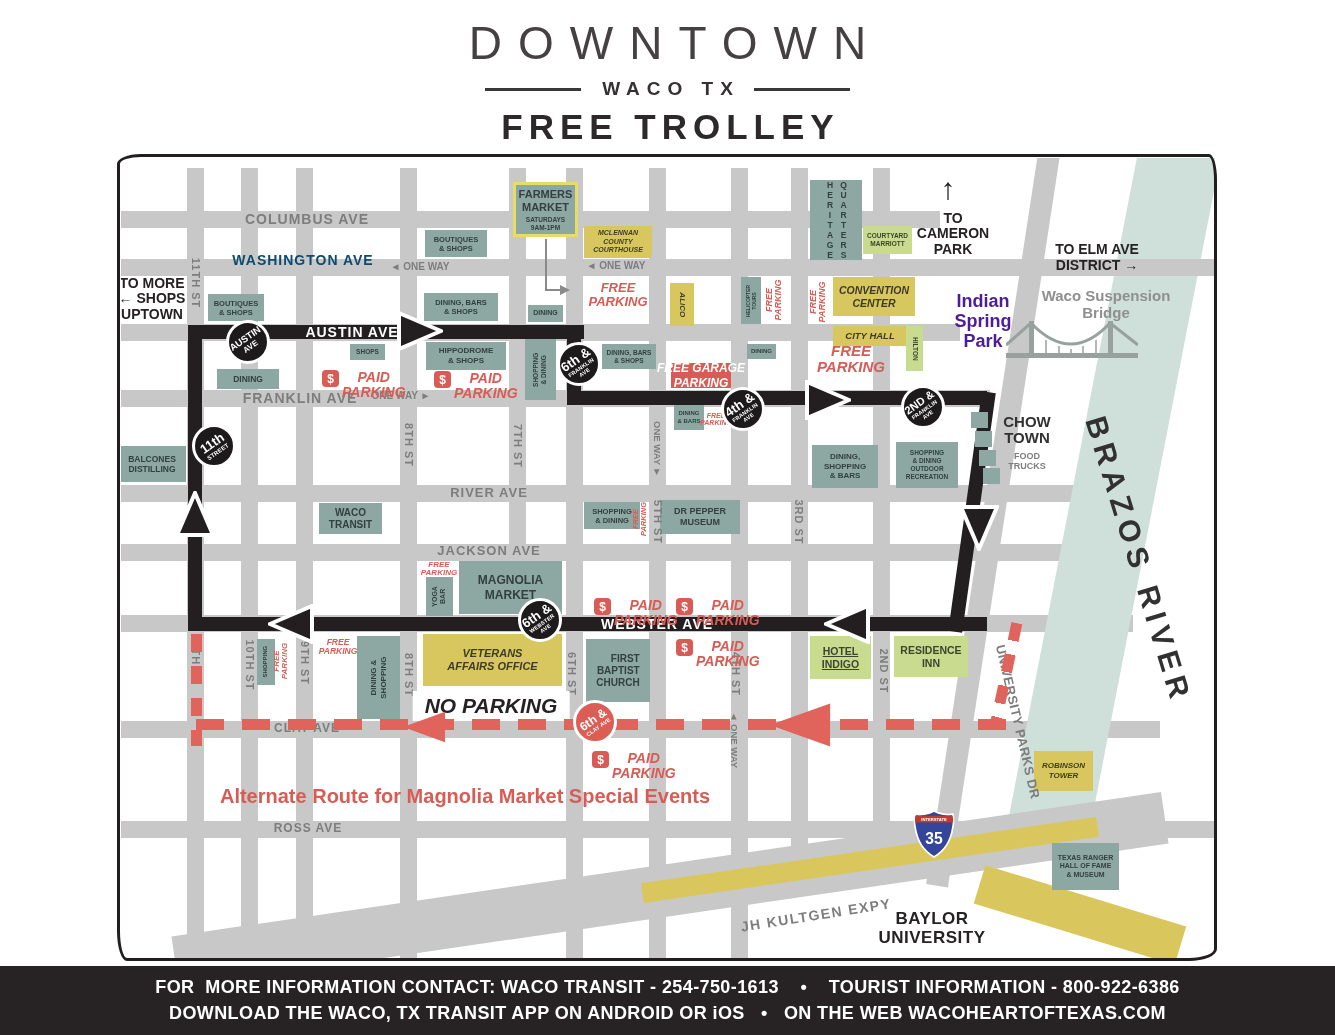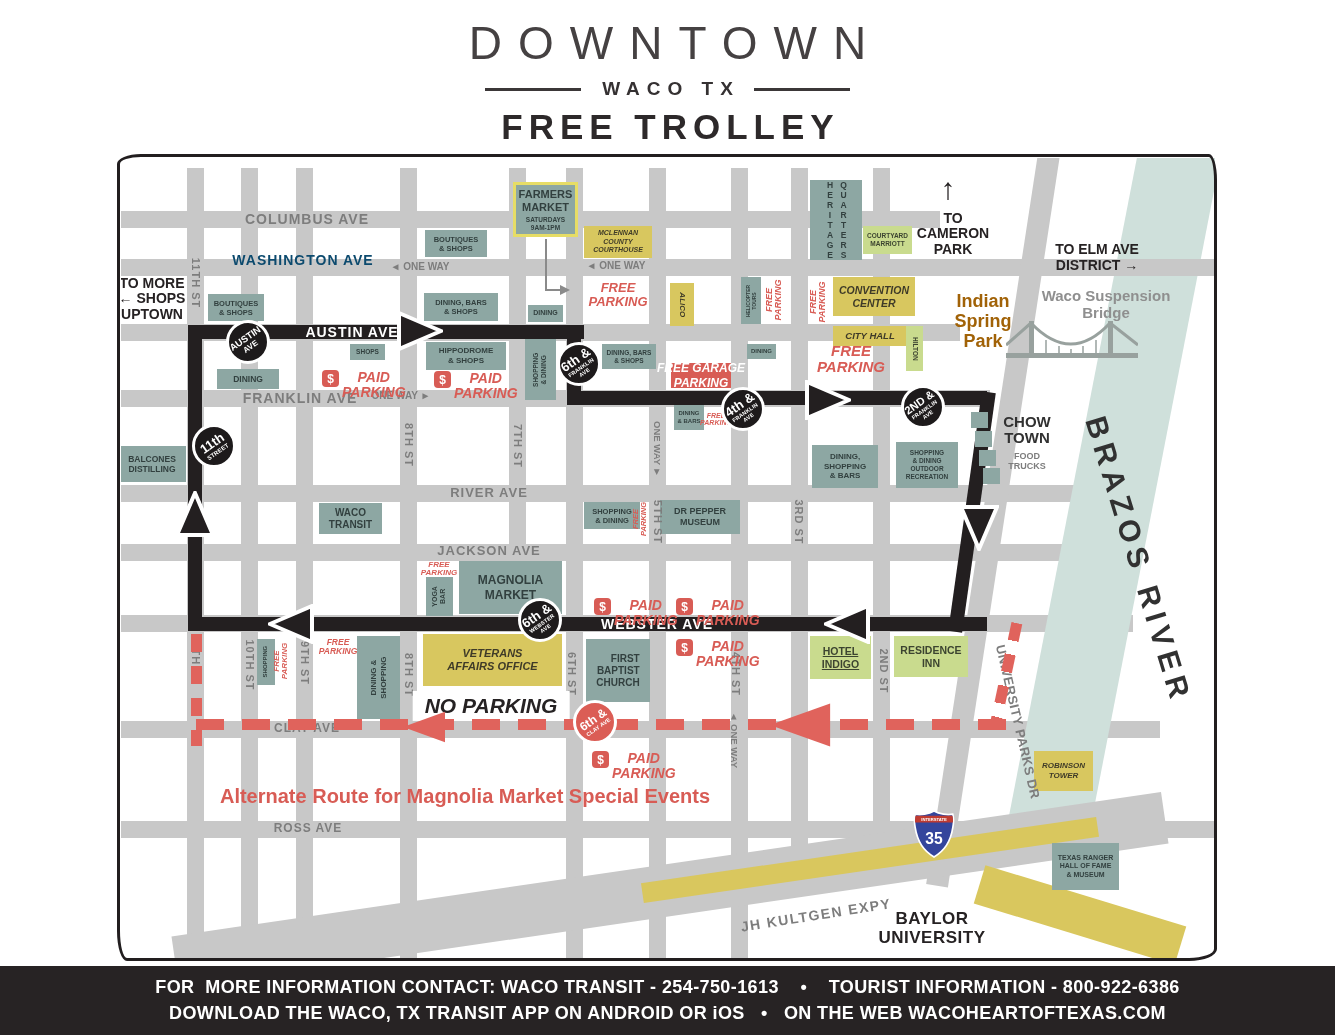--- a/index.html
+++ b/index.html
@@ -280,21 +280,21 @@
       <div class="lbl" style="left: 896px; top: 564px; font-size: 13px; color: rgb(125, 125, 125); letter-spacing: 0.5px; line-height: 1.15; transform: translate(-50%, -50%) rotate(77deg);">UNIVERSITY PARKS DR</div>
       <div class="lbl" style="left: 31px; top: 141px; font-size: 14px; color: rgb(38, 34, 35); letter-spacing: 0px; line-height: 1.1; transform: translate(-50%, -50%);">TO MORE
 ← SHOPS
 UPTOWN</div>
       <div class="lbl" style="left: 827px; top: 31px; font-size: 30px; color: rgb(38, 34, 35); letter-spacing: 0px; line-height: 1.15; transform: translate(-50%, -50%);">↑</div>
       <div class="lbl" style="left: 832px; top: 76px; font-size: 14px; color: rgb(38, 34, 35); letter-spacing: 0px; line-height: 1.1; transform: translate(-50%, -50%);">TO
 CAMERON
 PARK</div>
       <div class="lbl" style="left: 976px; top: 99px; font-size: 14px; color: rgb(38, 34, 35); letter-spacing: 0px; line-height: 1.15; transform: translate(-50%, -50%);">TO  ELM AVE
 DISTRICT →</div>
-      <div class="lbl" style="left: 862px; top: 164px; font-size: 18px; color: #a16207; letter-spacing: 0px; line-height: 1.1; transform: translate(-50%, -50%);">Indian
+      <div class="lbl" style="left: 862px; top: 164px; font-size: 18px; color: #4c1d95; letter-spacing: 0px; line-height: 1.1; transform: translate(-50%, -50%);">Indian
 Spring
 Park</div>
       <div class="lbl" style="left: 985px; top: 146px; font-size: 15px; color: rgb(143, 143, 143); letter-spacing: 0px; line-height: 1.1; transform: translate(-50%, -50%);">Waco Suspension
 Bridge</div>
       <div class="lbl" style="left: 906px; top: 272px; font-size: 15px; color: rgb(49, 49, 49); letter-spacing: 0px; line-height: 1.05; transform: translate(-50%, -50%);">CHOW
 TOWN</div>
       <div class="lbl" style="left: 906px; top: 304px; font-size: 9px; color: rgb(125, 125, 125); letter-spacing: 0px; line-height: 1.1; transform: translate(-50%, -50%);">FOOD
 TRUCKS</div>
       <div class="lbl" style="left: 1017px; top: 402px; font-size: 30px; color: rgb(49, 49, 49); letter-spacing: 6px; line-height: 1.15; transform: translate(-50%, -50%) rotate(73deg);">BRAZOS RIVER</div>
       <div class="lbl" style="left: 344px; top: 638px; font-size: 20px; color: rgb(216, 92, 85); letter-spacing: 0px; line-height: 1.15; transform: translate(-50%, -50%);">Alternate Route for Magnolia Market Special Events</div>

